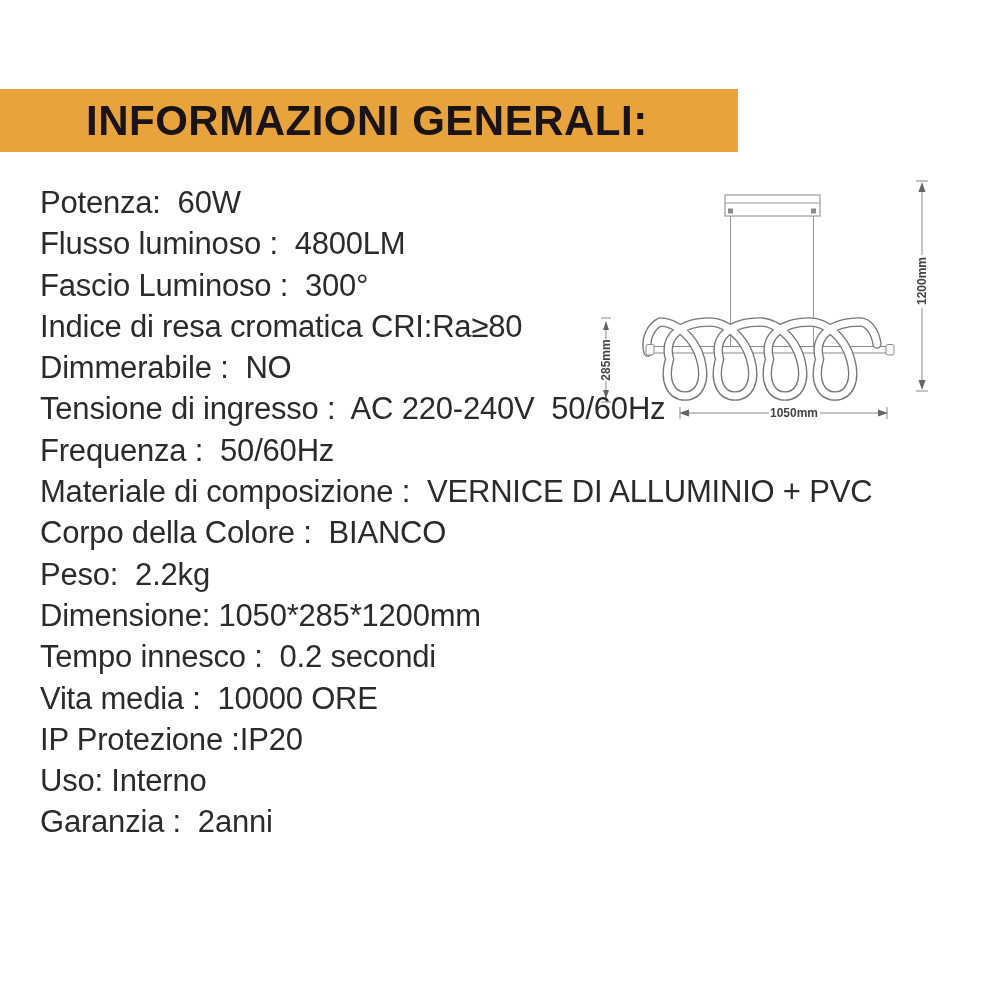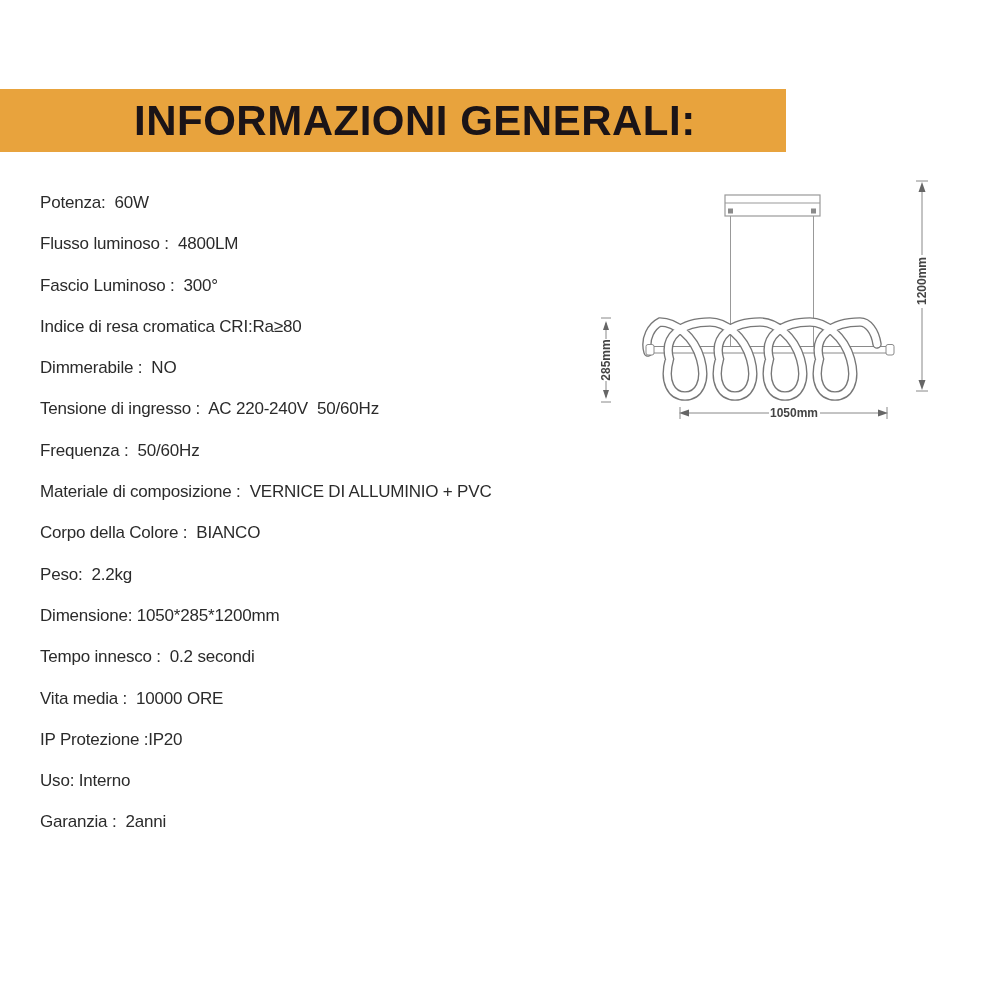--- a/index.html
+++ b/index.html
@@ -4,33 +4,33 @@
 <style>
   html,body{margin:0;padding:0;}
   body{
     width:1000px;height:1000px;position:relative;overflow:hidden;
     background:#ffffff;
     font-family:"Liberation Sans","DejaVu Sans",sans-serif;
   }
   .banner{
     position:absolute;left:0;top:89px;width:738px;height:63px;
     background:#E8A33D;
-    display:flex;align-items:center;padding-left:48px;
+    display:flex;align-items:center;
   }
   .banner-title{
     padding-left:86px;
     font-size:42px;font-weight:700;color:#1b1417;letter-spacing:.5px;
     white-space:pre;
   }
   .specs{
     position:absolute;left:40px;top:182px;width:880px;
   }
   .spec-line{
     height:41.3px;line-height:41.3px;
-    font-size:17px;color:#2b2b2b;white-space:pre;letter-spacing:-0.2px;
+    font-size:31px;color:#2b2b2b;white-space:pre;letter-spacing:-0.2px;
   }
   .diagram{
     position:absolute;left:580px;top:160px;width:420px;height:280px;
   }
   .dim-label{
     font-size:12px;font-weight:700;fill:#444;
     font-family:"Liberation Sans","DejaVu Sans",sans-serif;
   }
 </style>
 </head>

